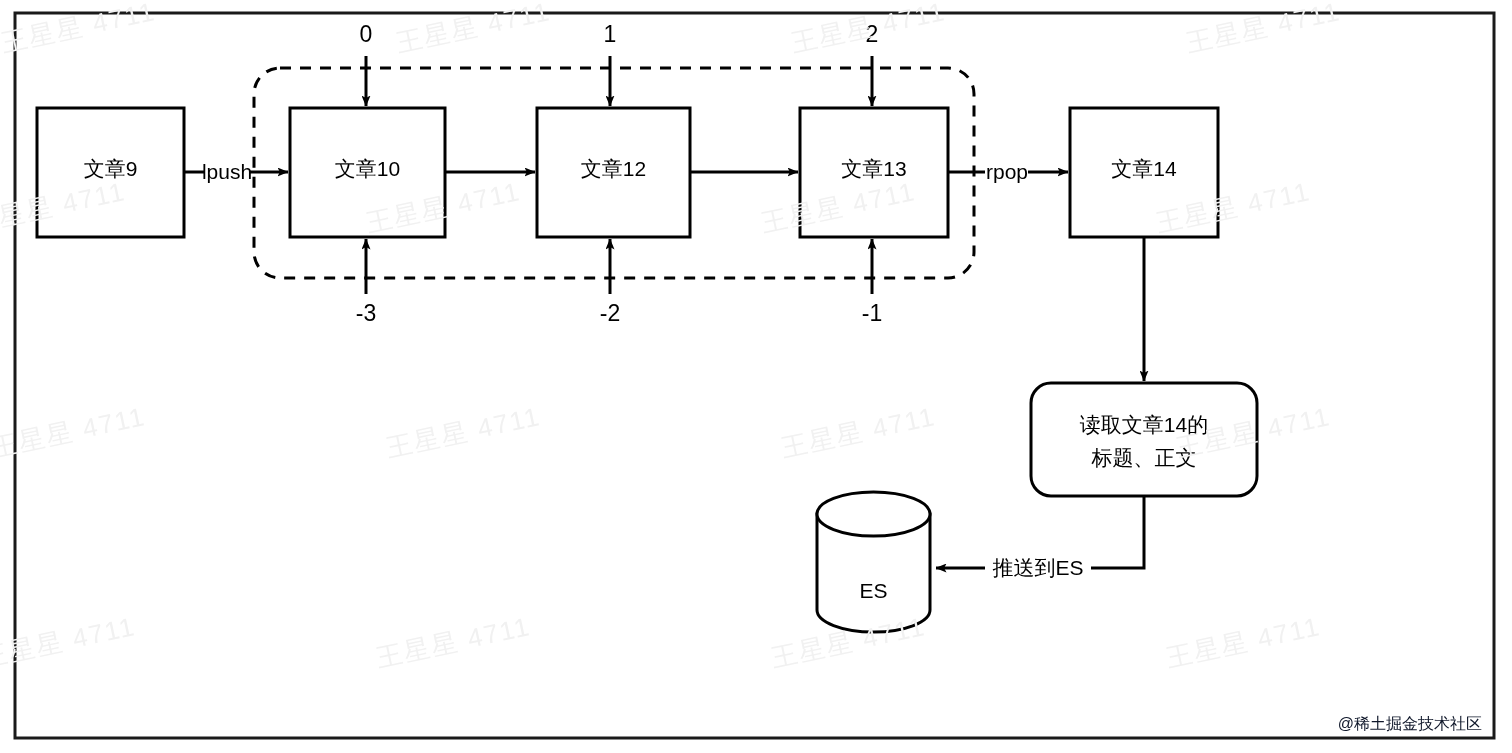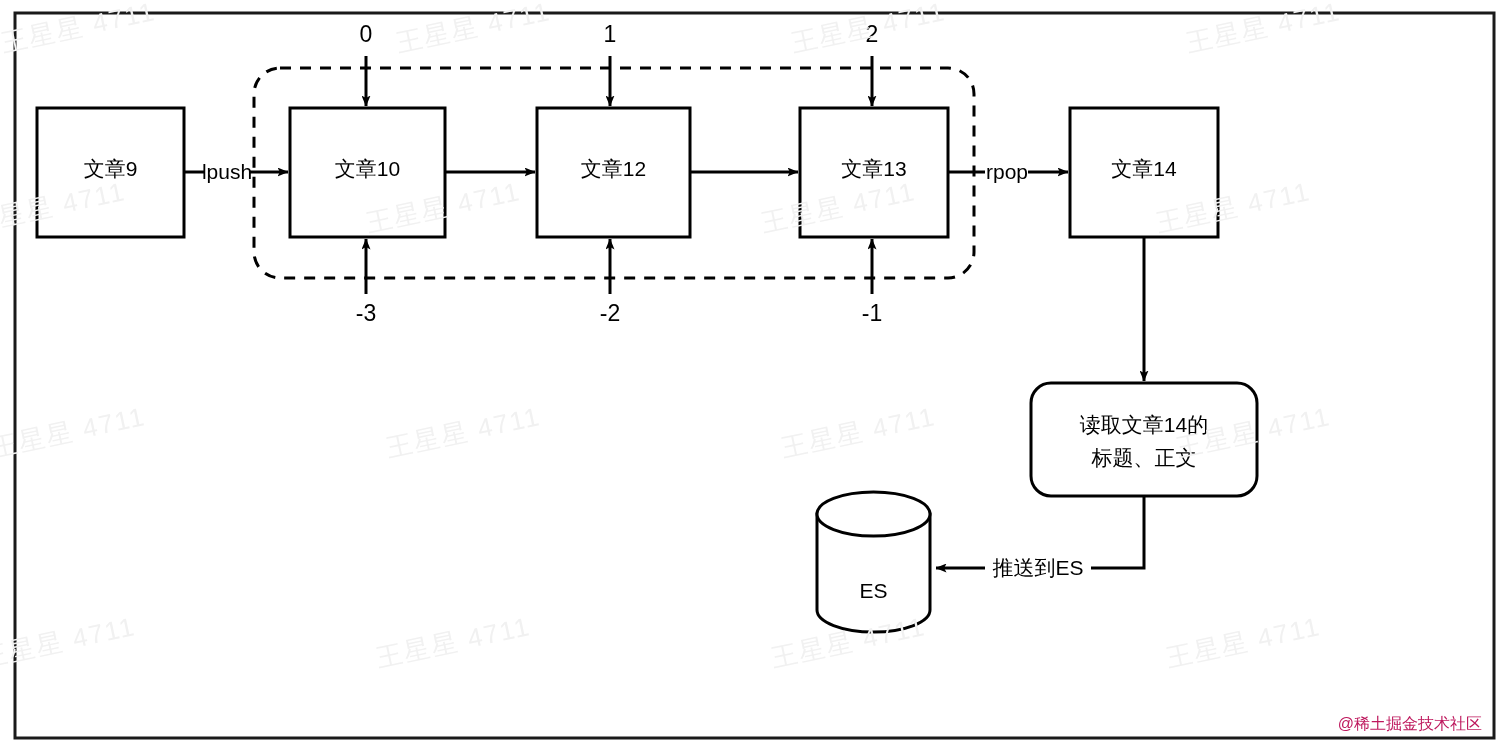--- a/index.html
+++ b/index.html
@@ -32,21 +32,21 @@
     letter-spacing: 2px;
     transform: rotate(-12deg);
     white-space: nowrap;
     user-select: none;
     pointer-events: none;
   }
   .credit {
     position: absolute;
     right: 30px;
     bottom: 18px;
-    color: #be185d;
+    color: #0f172a;
     font-size: 16px;
     white-space: nowrap;
   }
   svg text {
     font-family: "Liberation Sans", "DejaVu Sans", sans-serif;
     fill: #000000;
   }
   .box-label { font-size: 21px; }
   .idx-label { font-size: 23px; }
   .edge-label { font-size: 21px; }

